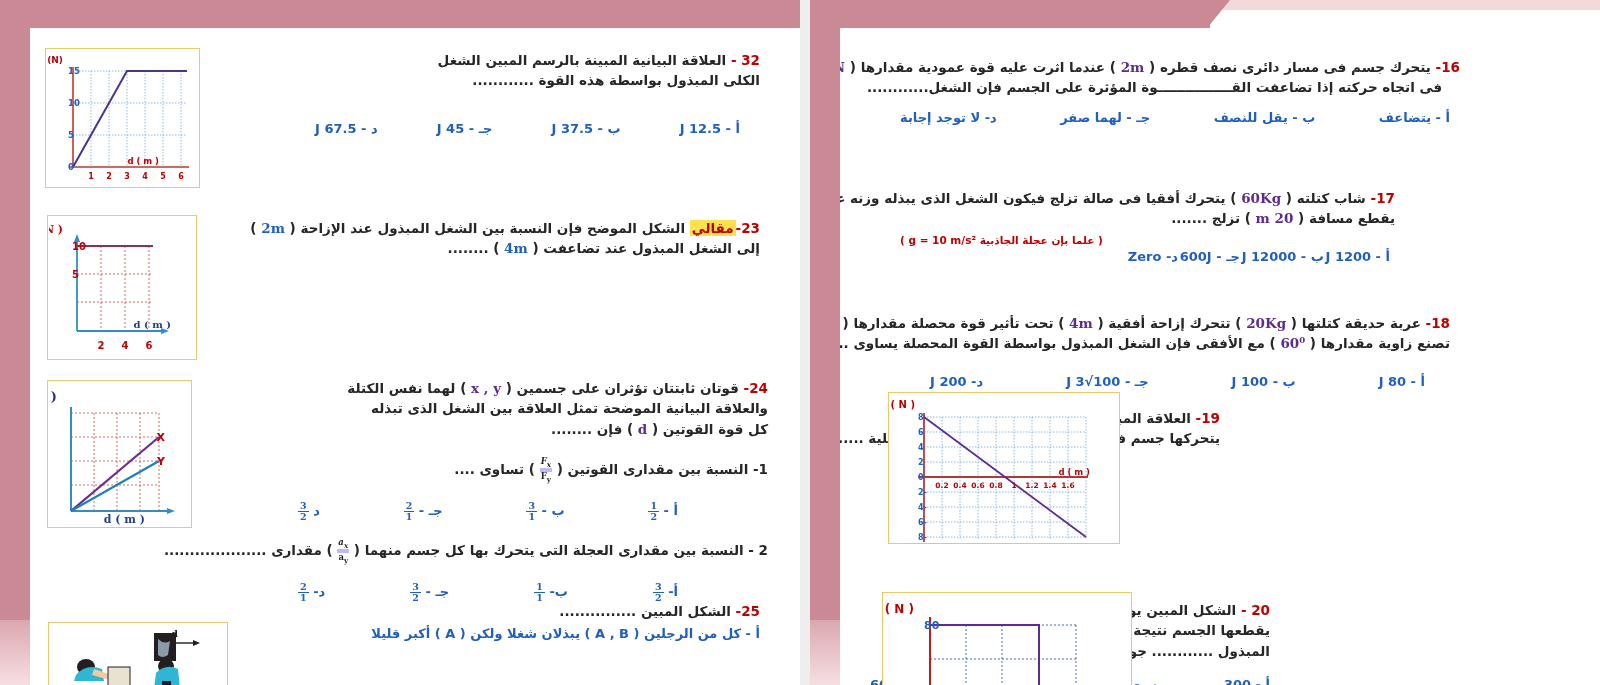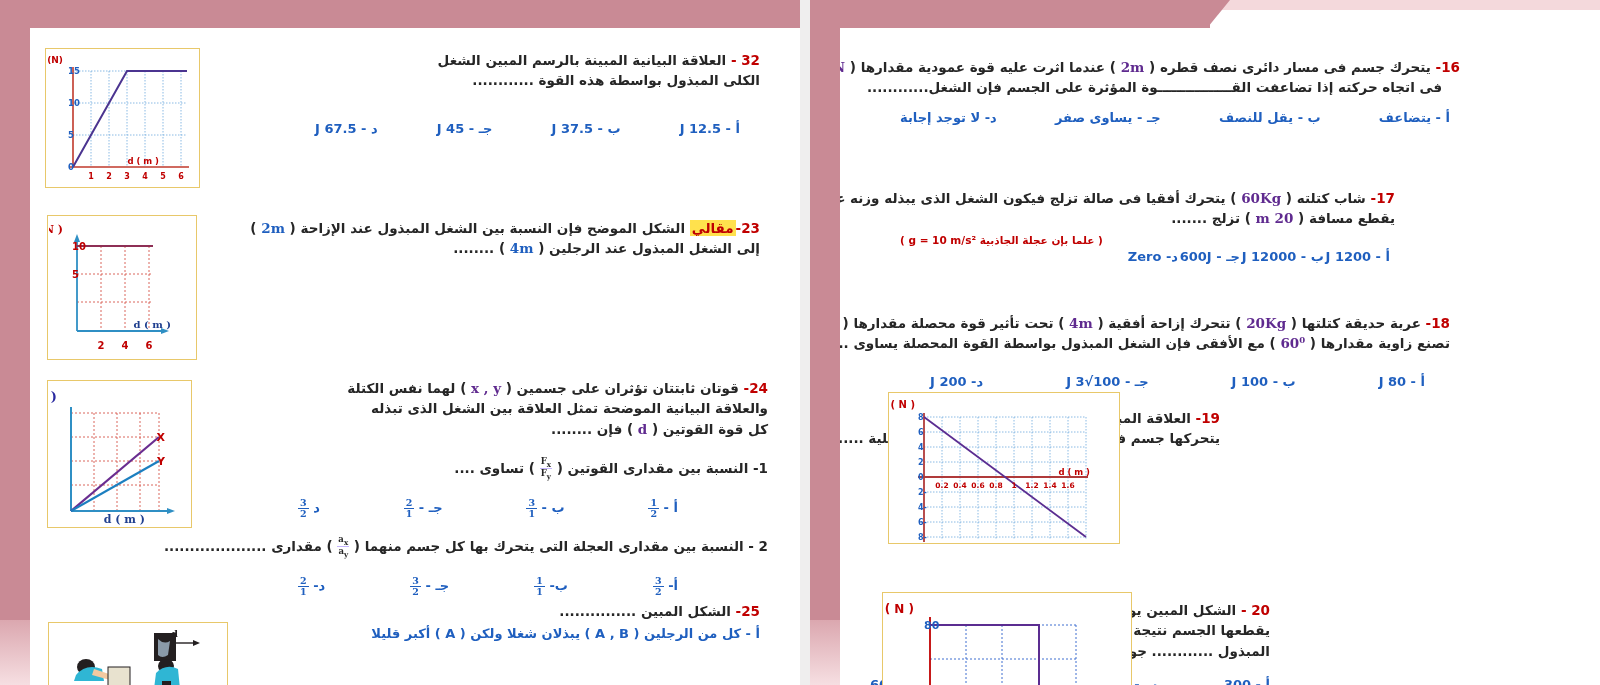--- a/index.html
+++ b/index.html
@@ -60,21 +60,21 @@
   }
   .opts-stack{margin-top:2px;text-align:center;}
   .opts-stack .opt{display:block;line-height:1.45;}
 
   .frac{display:inline-block;vertical-align:middle;text-align:center;font-size:9.5px;line-height:1.05;
         font-family:"DejaVu Serif","Liberation Serif",serif;}
   .frac .num{display:block;border-bottom:1px solid #1f5fbf;padding:0 2px;}
   .frac .den{display:block;padding:0 2px;}
   .frac-k{display:inline-block;vertical-align:middle;text-align:center;font-size:8.5px;line-height:1.05;
         font-family:"DejaVu Serif","Liberation Serif",serif;color:#262626;}
-  .frac-k .num{display:block;border-bottom:1px solid #c4b5fd;padding:0 1px;}
+  .frac-k .num{display:block;border-bottom:4px solid #c4b5fd;padding:0 1px;font-style:italic;}
   .frac-k .den{display:block;padding:0 1px;}
 
   
   .figbox{
     position:absolute;
     background:#ffffff;
     border:1.5px solid #e8c86a;
     box-sizing:border-box;
     z-index:3;
   }
@@ -95,21 +95,21 @@
 
     <div class="q" style="right:140px;top:57px;width:600px;">
       <div class="qline">
         <span class="qnum">16-</span>
         <span>يتحرك جسم فى مسار دائرى نصف قطره ( </span><span class="val">2m</span><span> ) عندما اثرت عليه قوة عمودية مقدارها ( </span><span class="val">20N</span><span> )</span>
       </div>
       <div class="qline" style="padding-right:18px;">فى اتجاه حركته إذا تضاعفت القــــــــــــــــوة المؤثرة على الجسم فإن الشغل............</div>
       <div class="opts" style="justify-content:space-between;padding:0 10px 0 40px;">
         <span class="opt">أ - يتضاعف</span>
         <span class="opt">ب - يقل للنصف</span>
-        <span class="opt">جـ - يساوى صفر</span>
+        <span class="opt">جـ - لهما صفر</span>
         <span class="opt">د- لا توجد إجابة</span>
       </div>
     </div>
 
     <div class="q" style="right:205px;top:188px;width:535px;">
       <div class="qline">
         <span class="qnum">17-</span>
         <span>شاب كتلته ( </span><span class="val">60Kg</span><span> ) يتحرك أفقيا فى صالة تزلج فيكون الشغل الذى يبذله وزنه عندما</span>
       </div>
       <div class="qline">
@@ -308,21 +308,21 @@
         <text x="112" y="115" fill="#c00000" font-size="8.5" font-weight="bold" font-family="DejaVu Sans, sans-serif">d ( m )</text>
       </svg>
     </div>
 
     <div class="q" style="right:40px;top:218px;width:680px;">
       <div class="qline">
         <span class="qnum">23-</span><span class="hl">مقالي</span>
         <span>الشكل الموضح فإن النسبة بين الشغل المبذول عند الإزاحة ( </span><span class="val-blue">2m</span><span> )</span>
       </div>
       <div class="qline">
-        <span>إلى الشغل المبذول عند الرجلين ( </span><span class="val-blue">4m</span><span> ) ........</span>
+        <span>إلى الشغل المبذول عند تضاعفت ( </span><span class="val-blue">4m</span><span> ) ........</span>
       </div>
     </div>
 
     <div class="figbox" style="left:47px;top:215px;width:150px;height:145px;">
       <svg width="147" height="142" viewBox="0 0 147 142">
         <text x="14" y="17" fill="#c00000" font-size="11" font-weight="bold" font-family="DejaVu Serif, serif">F ( N )</text>
         <g stroke="#d6564a" stroke-width="0.9" stroke-dasharray="2,2">
           <line x1="52" y1="30" x2="52" y2="115"></line>
           <line x1="76" y1="30" x2="76" y2="115"></line>
           <line x1="100" y1="30" x2="100" y2="115"></line>

